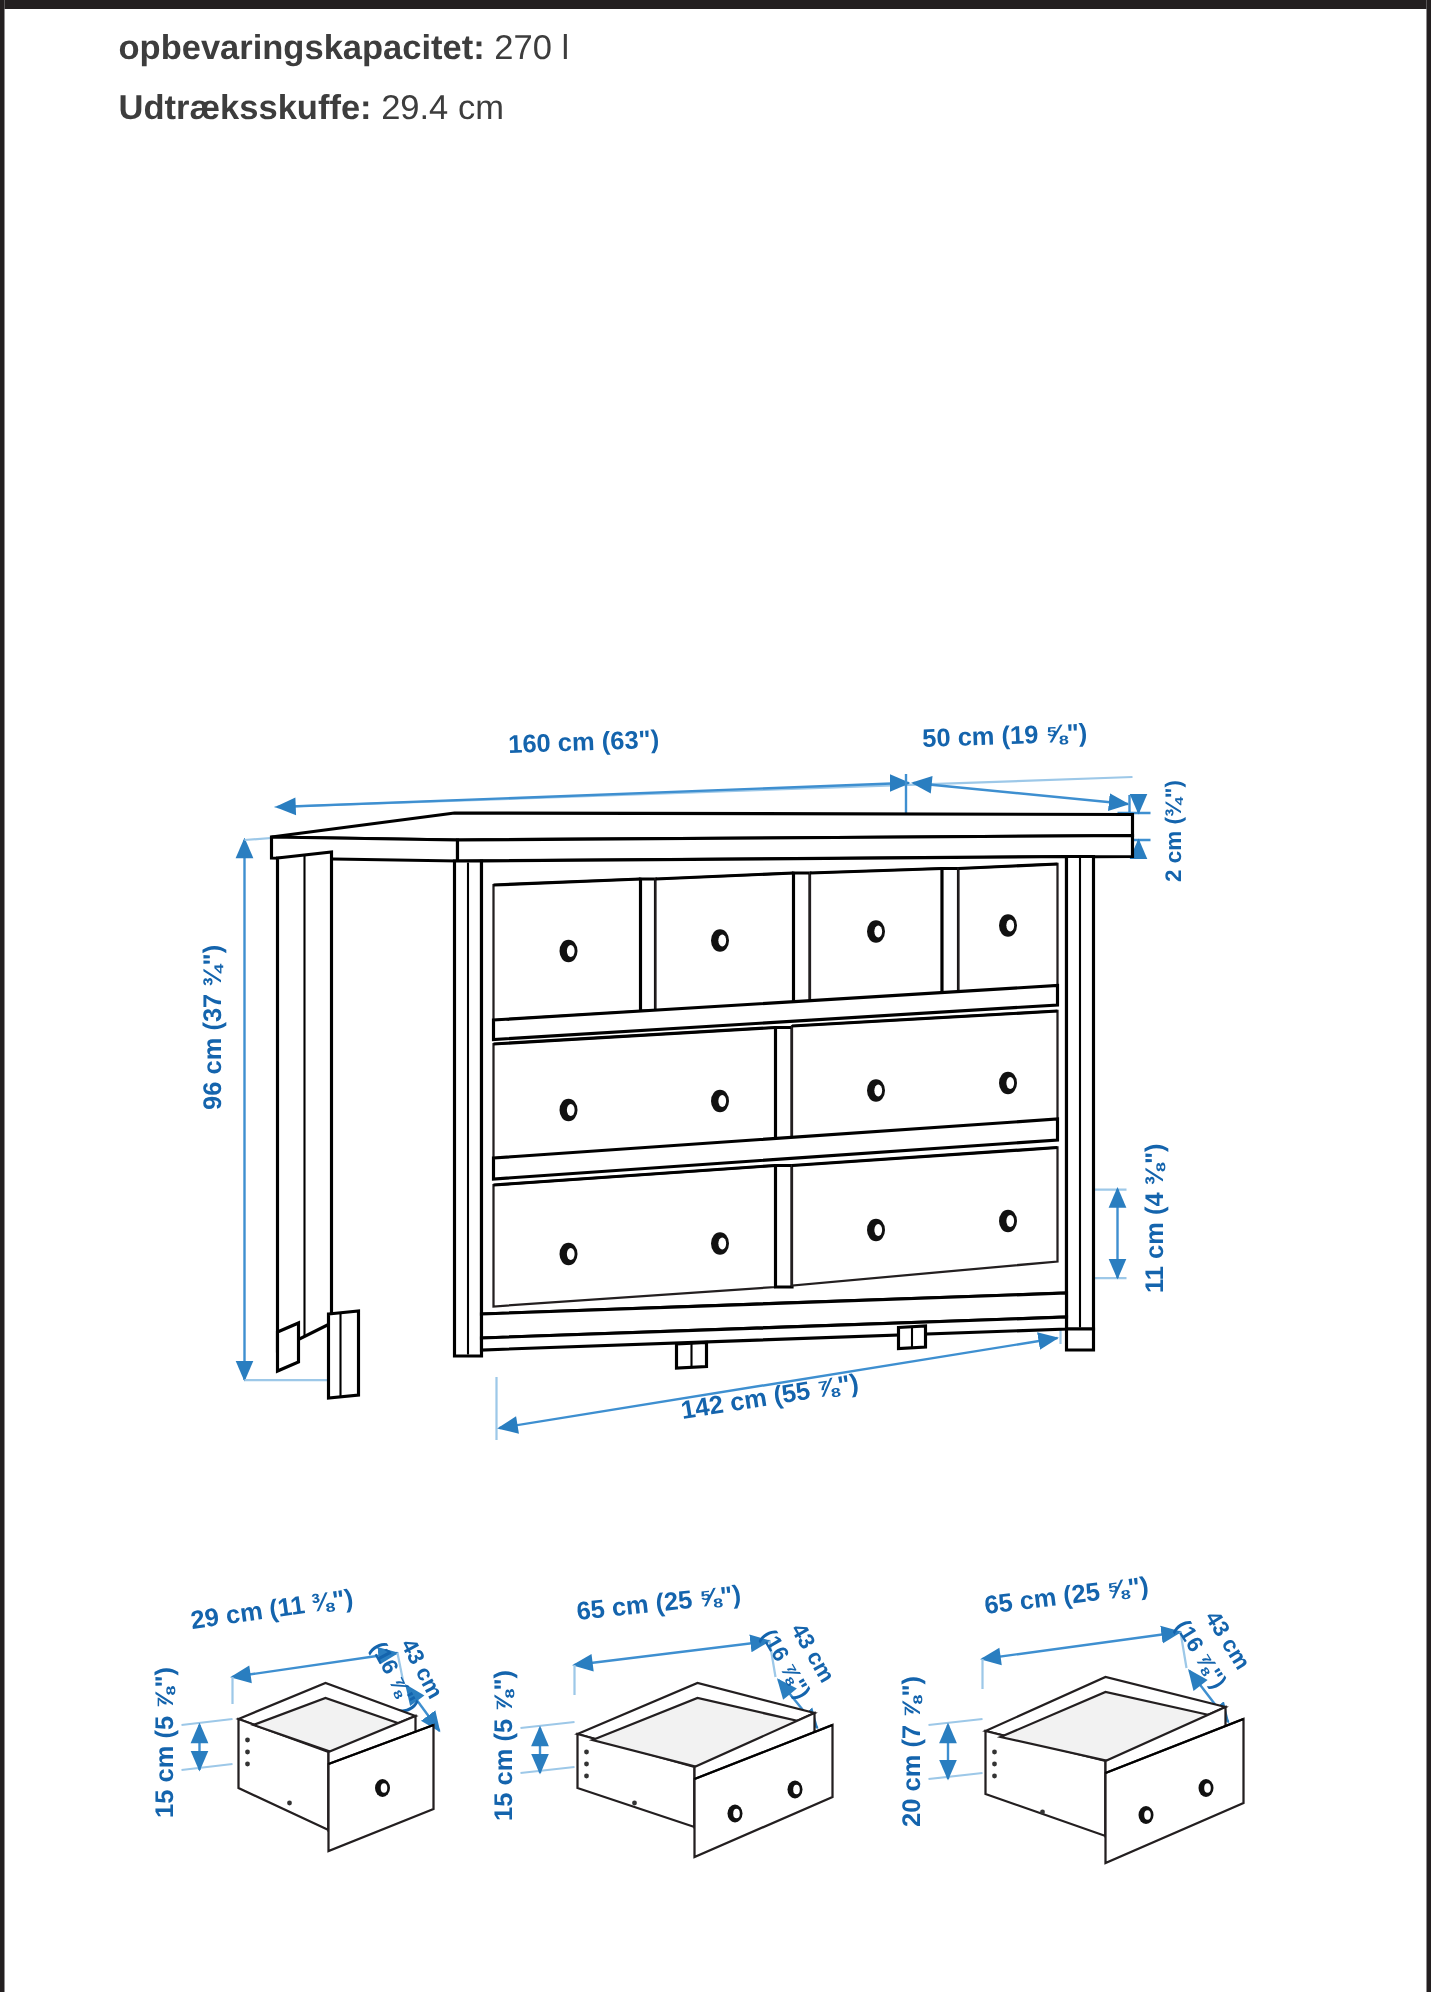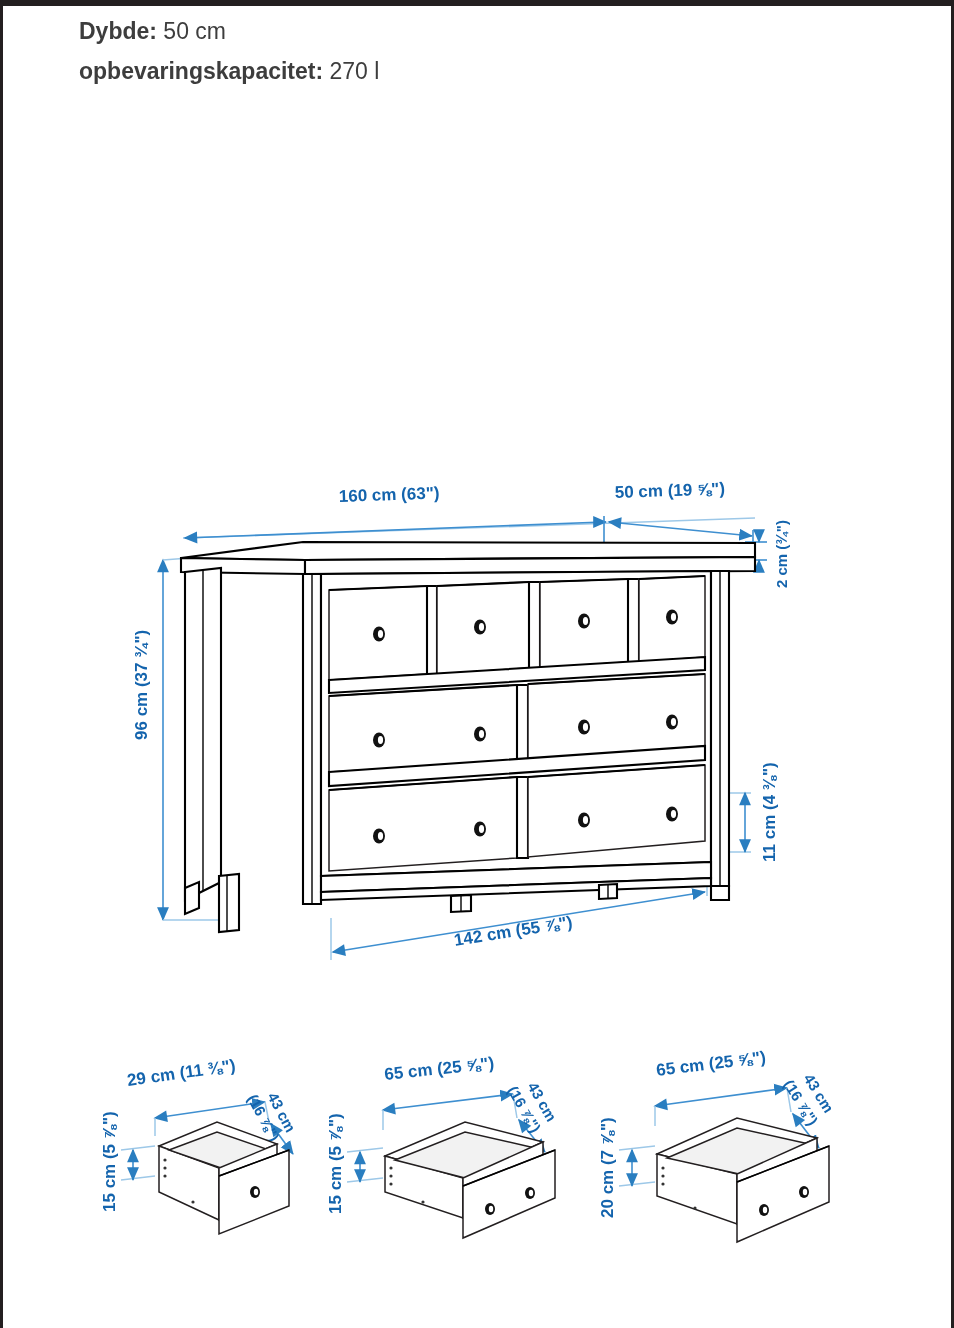--- a/index.html
+++ b/index.html
@@ -82,26 +82,26 @@
   .dfill2 { fill: #f2f2f2; stroke: #231f20; stroke-width: 1.5; }
 </style>
 </head>
 <body>
 
 <div id="topbar"></div>
 
 <div id="textblock">
 
   <div class="spec-row">
-    <span class="spec-label">Dybde:</span>
-    <span class="spec-value">50 cm</span>
+    <span class="spec-label">opbevaringskapacitet:</span>
+    <span class="spec-value">270 l</span>
   </div>
   <div class="spec-row">
-    <span class="spec-label">opbevaringskapacitet:</span>
-    <span class="spec-value">270 l</span>
+    <span class="spec-label">Udtræksskuffe:</span>
+    <span class="spec-value">29.4 cm</span>
   </div>
 </div>
 
 <div id="main-drawing">
 <svg width="954" height="580" viewBox="0 0 954 580">
   <defs>
     <marker id="arrB" markerWidth="9" markerHeight="9" refX="8" refY="4.5" orient="auto">
       <path d="M0,0.8 L8.6,4.5 L0,8.2 z" fill="#2a7ec0"></path>
     </marker>
     <marker id="arrBs" markerWidth="9" markerHeight="9" refX="1" refY="4.5" orient="auto">

